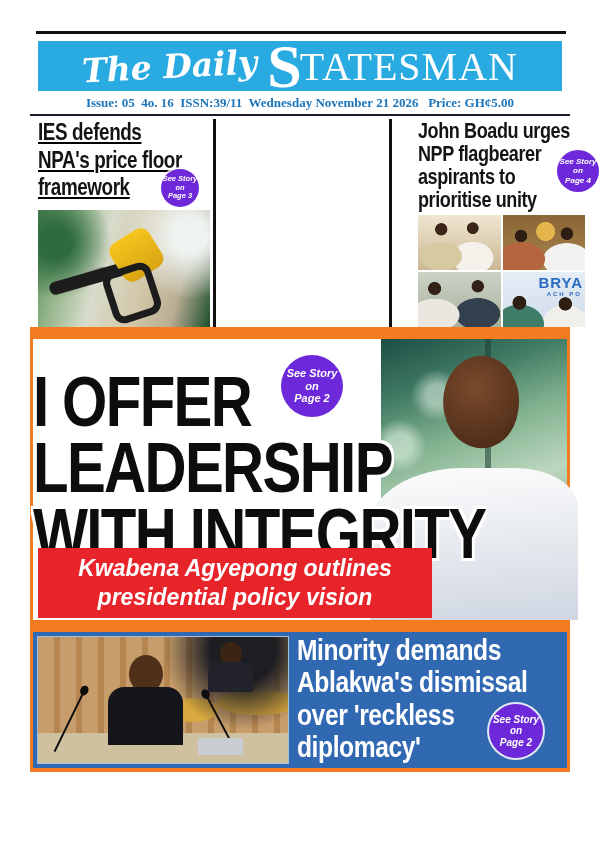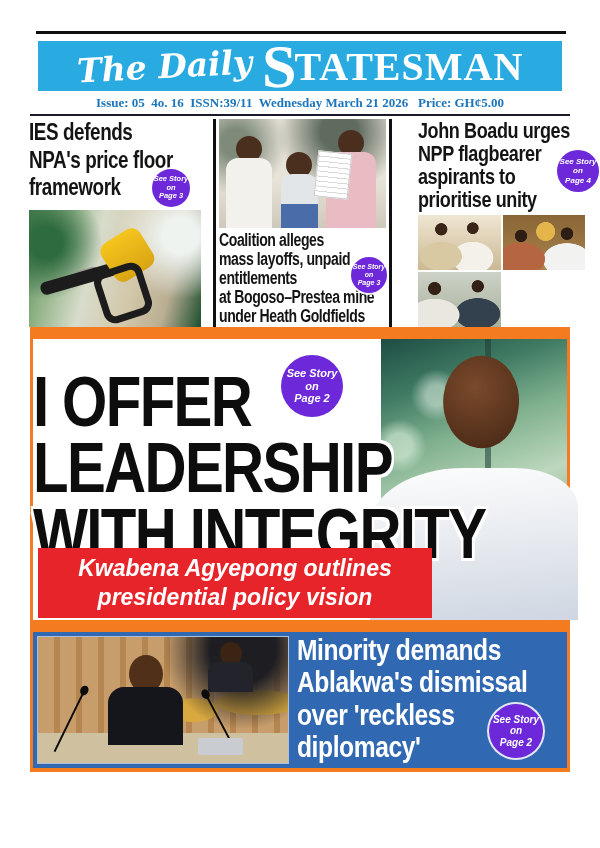--- a/index.html
+++ b/index.html
@@ -7,39 +7,39 @@
         font-family:"Liberation Sans",sans-serif;}
 
   
   .top-rule{position:absolute;left:36px;top:31px;width:530px;height:3px;background:#101010;}
   .masthead{position:absolute;left:38px;top:41px;width:524px;height:50px;background:#29ABE2;
             color:#fff;display:flex;align-items:center;justify-content:center;}
   .mh-script{font-family:"DejaVu Serif",serif;font-style:italic;font-weight:bold;
              font-size:33px;margin-right:10px;transform:rotate(-3deg);}
   .mh-initial{font-family:"Liberation Serif",serif;font-weight:bold;font-size:62px;
               line-height:.75;margin-right:-2px;}
-  .mh-rest{font-family:"Liberation Serif",serif;font-weight:bold;font-size:40px;letter-spacing:1px;}
+  .mh-rest{font-family:"Liberation Serif",serif;font-weight:normal;font-size:40px;letter-spacing:1px;}
   .issue-line{position:absolute;left:30px;top:95px;width:540px;text-align:center;
               color:#1B75BB;font-family:"Liberation Serif",serif;font-weight:bold;
               font-size:13px;white-space:pre;}
   .issue-rule{position:absolute;left:30px;top:114px;width:540px;height:2px;background:#1a1a2a;}
 
   
   .lines{white-space:pre;}
   .cond{transform:scaleX(.82);transform-origin:0 0;width:122%;}
   .h-col{font-weight:bold;color:#141414;letter-spacing:-.5px;}
   .badge{position:absolute;background:#6d28d9;color:#fff;border-radius:50%;
          display:flex;align-items:center;justify-content:center;text-align:center;
          font-style:italic;font-weight:bold;line-height:1.15;z-index:6;
          box-shadow:0 0 0 2px rgba(255,255,255,.85);}
   .photo{position:relative;overflow:hidden;}
 
   
   .col{position:absolute;top:119px;height:208px;}
-  .col-left{left:29px;width:172px;}
+  .col-left{left:38px;width:172px;text-decoration:underline;}
   .col-mid{left:219px;width:167px;}
   .col-right{left:418px;width:167px;}
   .divider{position:absolute;top:119px;width:3px;height:208px;background:#101010;}
   .div1{left:213px;} .div2{left:389px;}
 
   .col-left .h-col{font-size:23px;line-height:1.2;}
   .col-mid  .h-col{font-size:18px;line-height:1.05;margin-top:3px;}
   .col-right .h-col{font-size:22px;line-height:1.05;}
 
   .badge-sm{width:38px;height:38px;font-size:7.5px;}
@@ -183,75 +183,57 @@
 <body>
 
 <div class="page">
 
   <div class="top-rule"></div>
   <div class="masthead">
     <span class="mh-script">The Daily</span>
     <span class="mh-initial">S</span>
     <span class="mh-rest">TATESMAN</span>
   </div>
-  <div class="issue-line">Issue: 05  4o. 16  ISSN:39/11  Wednesday March 21 2026   Price: GH¢5.00</div>
+  <div class="issue-line">Issue: 05  4o. 16  ISSN:39/11  Wednesday November 21 2026   Price: GH¢5.00</div>
   <div class="issue-rule"></div>
 
   <div class="col col-left">
     <div class="h-col cond lines">IES defends
 NPA's price floor
 framework</div>
     <div class="badge badge-sm b-ies lines">See Story
 on
 Page 3</div>
     <div class="photo ph-fuel">
       <div class="noz-collar"></div>
       <div class="noz-spout"></div>
       <div class="noz-handle"></div>
       <div class="noz-guard"></div>
     </div>
   </div>
   <div class="divider div1"></div>
 
-  <div class="col col-mid">
-    <div class="photo ph-men">
-      <div class="fig m1">
-          <div class="fig-body"></div>
-        </div>
-      <div class="fig m2">
-          <div class="fig-body"></div>
-        </div>
-      <div class="fig m3">
-          <div class="fig-body"></div>
-        </div>
-      <div class="petition"></div>
-    </div>
-    <div class="h-col cond lines" style="transform:scaleX(.78);width:128%;">Coalition alleges
-mass layoffs, unpaid
-entitlements
-at Bogoso–Prestea mine
-under Heath Goldfields</div>
-    <div class="badge badge-sm b-coal lines" style="font-size:7px;">See Story
-on
-Page 3</div>
-  </div>
   <div class="divider div2"></div>
 
   <div class="col col-right">
     <div class="h-col cond lines">John Boadu urges
 NPP flagbearer
 aspirants to
 prioritise unity</div>
     <div class="badge b-boadu lines">See Story
 on
 Page 4</div>
     <div class="ph-collage">
       <div class="cell c1"></div>
       <div class="cell c2"></div>
       <div class="cell c3"></div>
+      <div class="cell c4">
+        <span class="banner-t1">BRYA</span>
+        <span class="banner-t2">ACH PO</span>
+      </div>
     </div>
   </div>
 
   <div class="framed">
     <div class="orange-bar"></div>
 
     <div class="hero">
       <div class="ph-hero">
         <div class="hero-head"></div>
         <div class="hero-shirt"></div>

